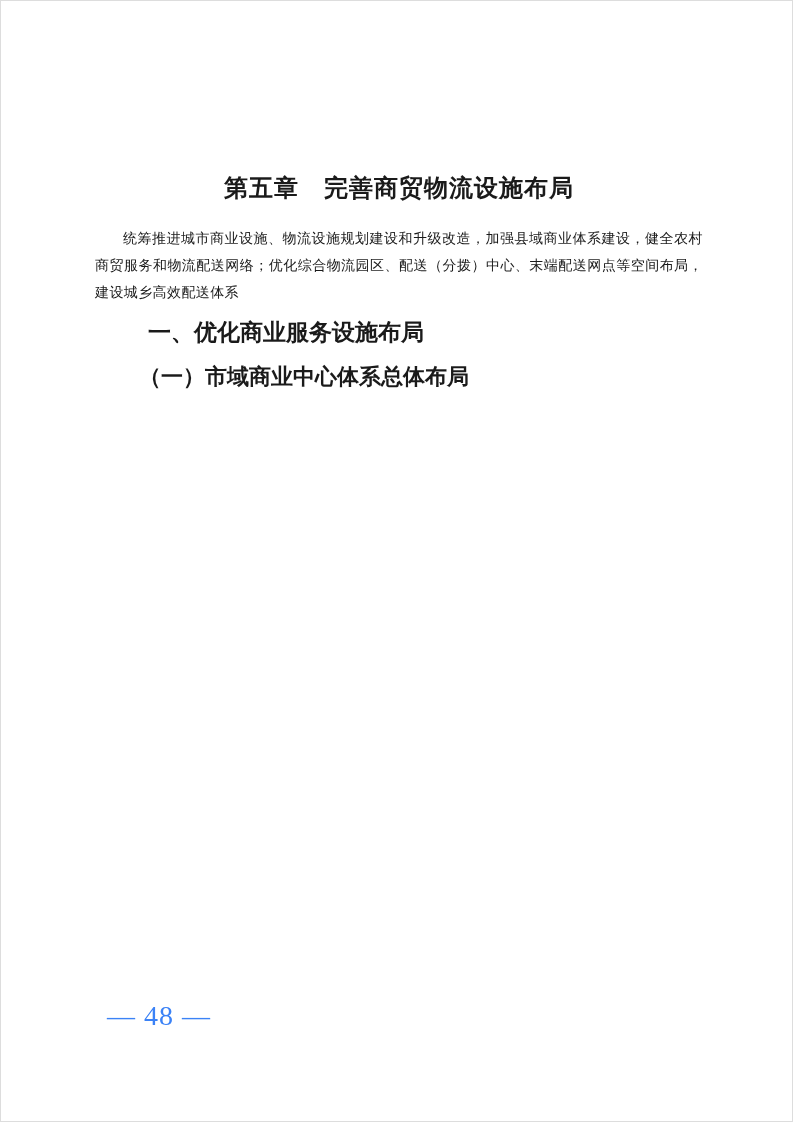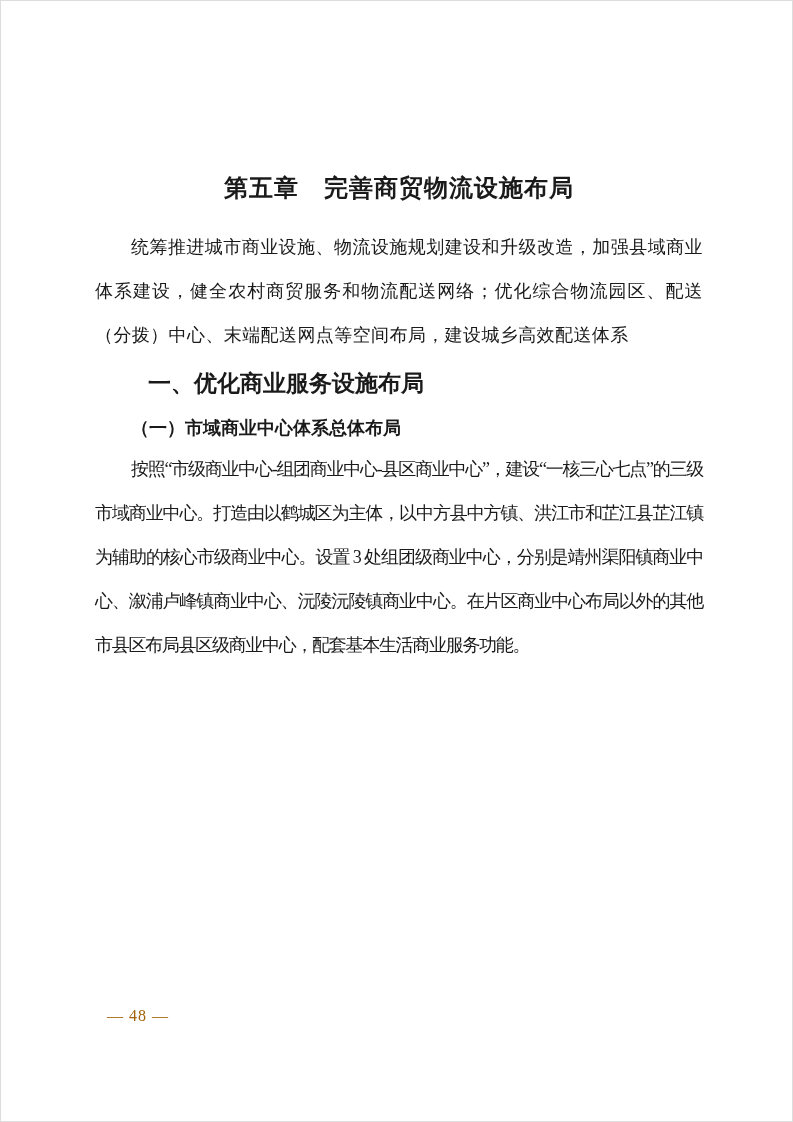--- a/index.html
+++ b/index.html
@@ -28,68 +28,67 @@
     font-weight: bold;
     font-size: 24px;
     line-height: 32px;
     text-align: center;
     letter-spacing: 1px;
     margin: 0 0 21px 0;
     white-space: pre-wrap;
   }
   .para {
     font-family: "Liberation Serif", serif;
-    font-size: 18px;
-    line-height: 44px;
+    font-size: 14px;
+    line-height: 27px;
     text-align: justify;
     text-indent: 2em;
     margin: 0;
   }
   .para.wide  { letter-spacing: 0.4px; }
   .para.tight { letter-spacing: -1.3px; }
   .section-heading {
     font-family: "Liberation Sans", sans-serif;
     font-weight: bold;
     font-size: 23px;
     line-height: 38px;
     text-indent: 2em;
     margin: 7px;
   }
   .subsection-heading {
     font-family: "Liberation Serif", serif;
     font-weight: bold;
-    font-size: 18px;
+    font-size: 22px;
     line-height: 38px;
     text-indent: 2em;
     margin: 0;
   }
   .page-footer {
     position: absolute;
     left: 107px;
     top: 1003px;
     font-family: "Liberation Serif", serif;
-    font-size: 16px;
+    font-size: 28px;
     line-height: 26px;
     letter-spacing: 1px;
-    color: #a16207;
+    color: #3b82f6;
   }
 </style>
 </head>
 <body>
 
 <div class="page">
   <div class="content">
 
     <h1 class="chapter-title">第五章　完善商贸物流设施布局</h1>
 
     <p class="para wide">统筹推进城市商业设施、物流设施规划建设和升级改造，加强县域商业体系建设，健全农村商贸服务和物流配送网络；优化综合物流园区、配送（分拨）中心、末端配送网点等空间布局，建设城乡高效配送体系</p>
 
     <h2 class="section-heading">一、优化商业服务设施布局</h2>
 
 
     <h3 class="subsection-heading">（一）市域商业中心体系总体布局</h3>
 
-    <p class="para tight">按照“市级商业中心-组团商业中心-县区商业中心”，建设“一核三心七点”的三级市域商业中心。打造由以鹤城区为主体，以中方县中方镇、洪江市和芷江县芷江镇为辅助的核心市级商业中心。设置 3 处组团级商业中心，分别是靖州渠阳镇商业中心、溆浦卢峰镇商业中心、沅陵沅陵镇商业中心。在片区商业中心布局以外的其他市县区布局县区级商业中心，配套基本生活商业服务功能。</p>
 
   </div>
 
   <div class="page-footer">— 48 —</div>
 </div>
 
 </body></html>

